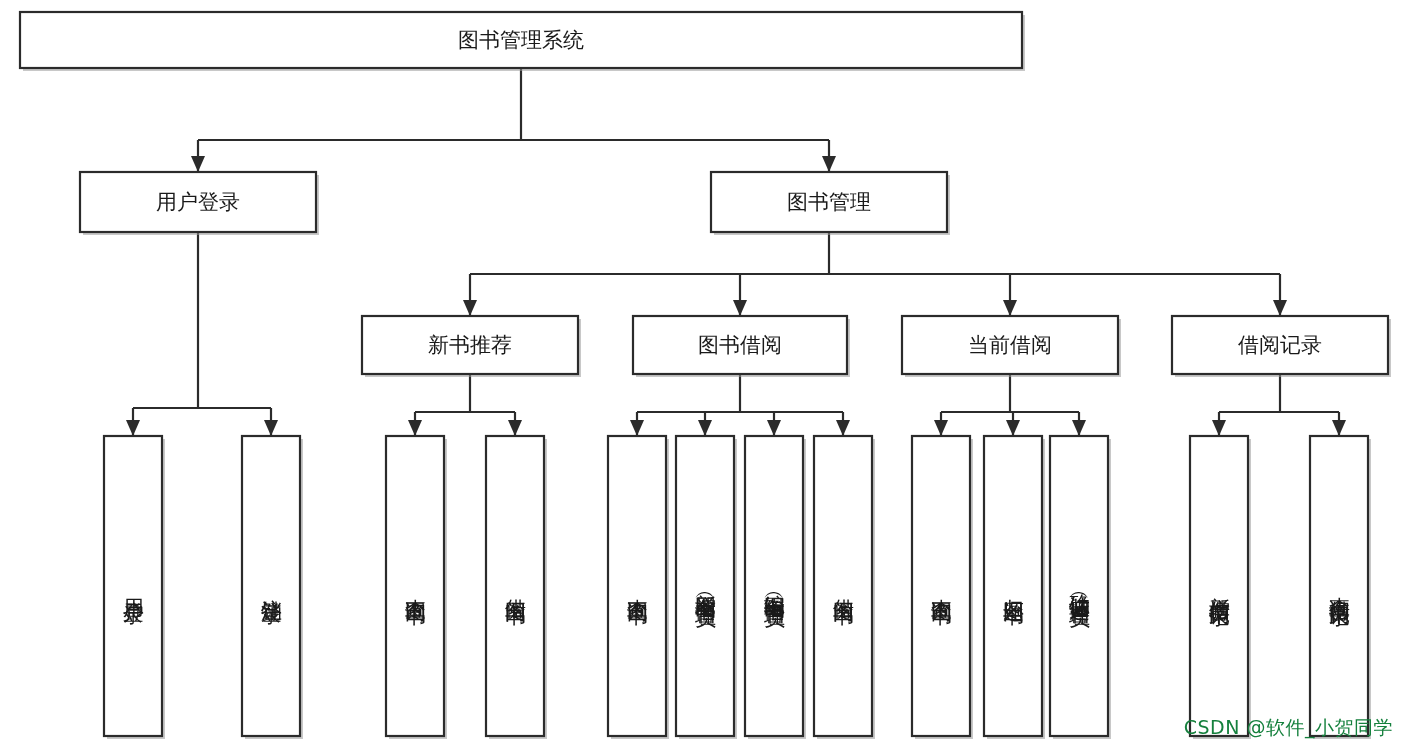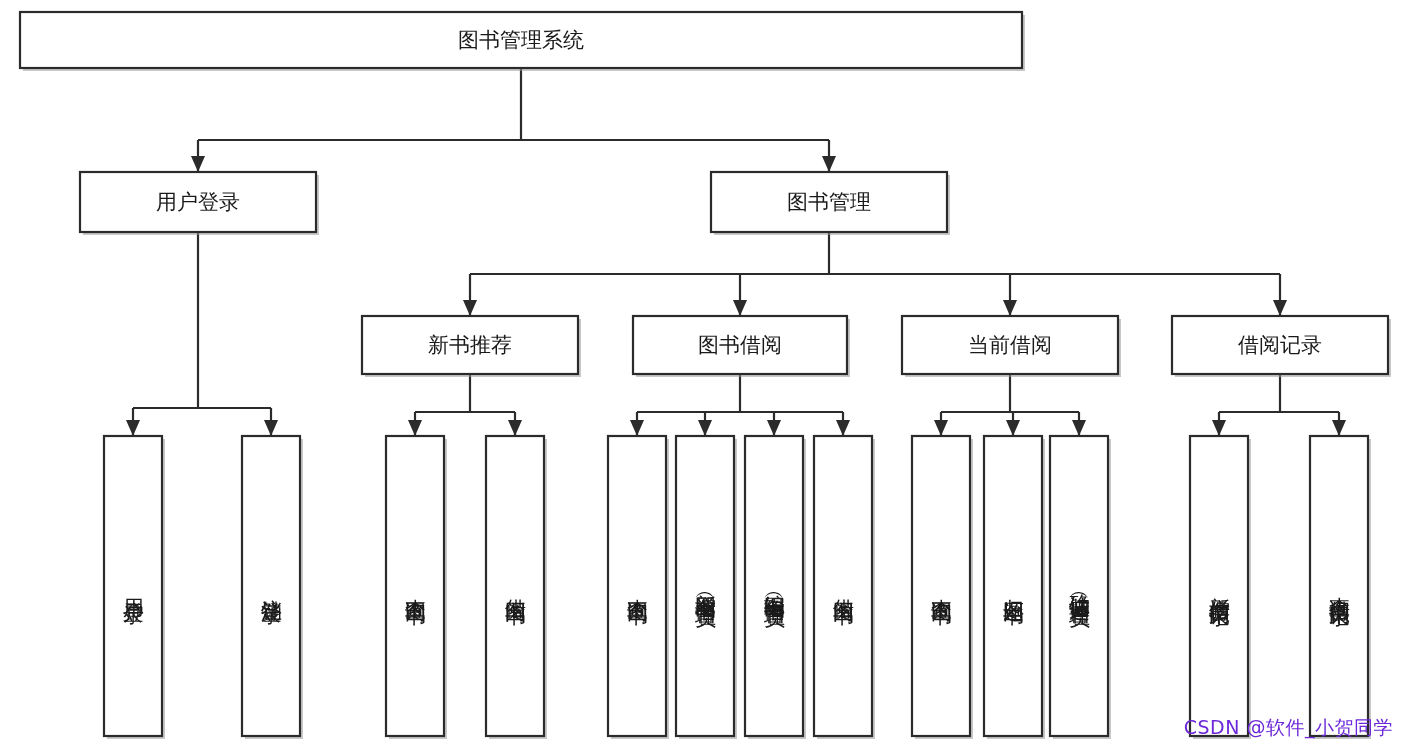--- a/index.html
+++ b/index.html
@@ -68,21 +68,21 @@
     white-space: nowrap;
     pointer-events: none;
     user-select: none;
   }
   .watermark {
     position: absolute;
     right: 12px;
     bottom: 6px;
     font-family: "DejaVu Sans", "Liberation Sans", sans-serif;
     font-size: 19px;
-    color: #6d28d9;
+    color: #15803d;
     white-space: nowrap;
     letter-spacing: 0.5px;
     margin-top: 44px;
   }
 </style>
 </head>
 <body>
 
 <div id="diagram-root">
 

